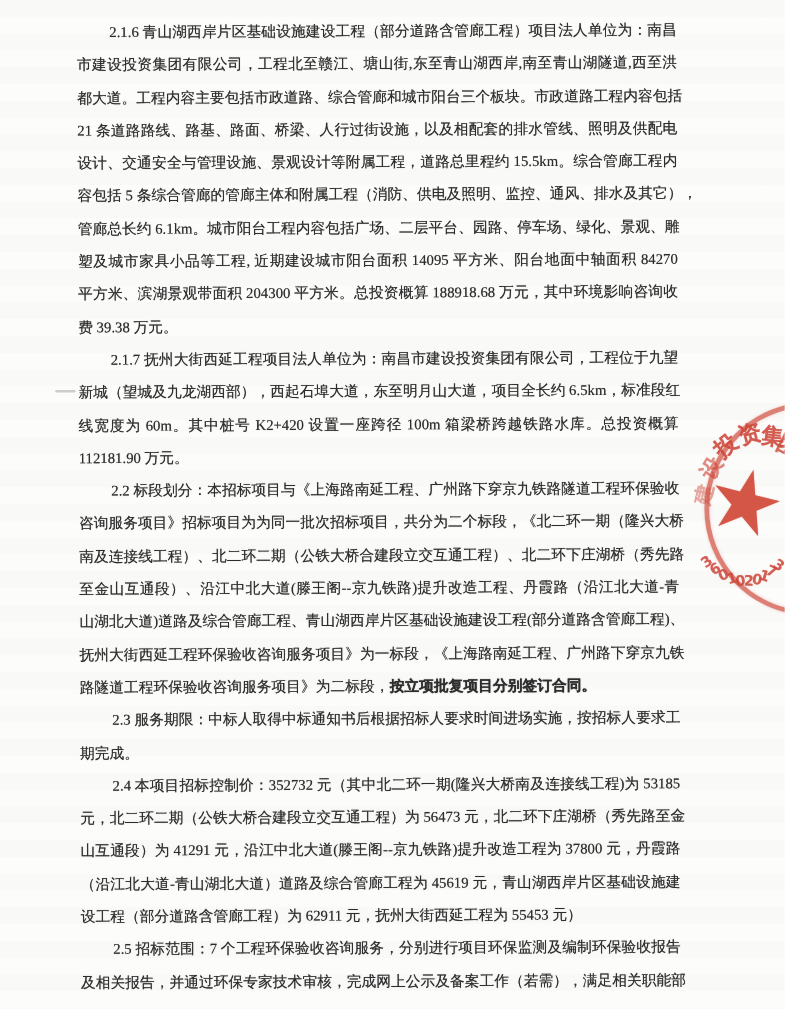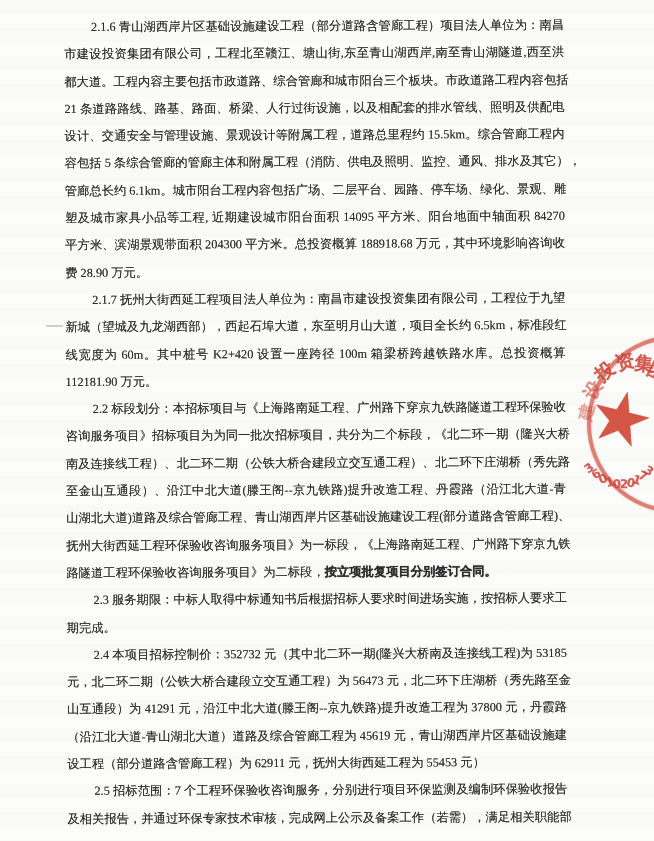--- a/index.html
+++ b/index.html
@@ -69,21 +69,21 @@
   <div class="text-block" id="text-block">
       <div class="line indent just"><span>2.1.6 青山湖西岸片区基础设施建设工程（部分道路含管廊工程）项目法人单位为：南昌</span></div>
       <div class="line just"><span>市建设投资集团有限公司，工程北至赣江、塘山街,东至青山湖西岸,南至青山湖隧道,西至洪</span></div>
       <div class="line just"><span>都大道。工程内容主要包括市政道路、综合管廊和城市阳台三个板块。市政道路工程内容包括</span></div>
       <div class="line just"><span>21 条道路路线、路基、路面、桥梁、人行过街设施，以及相配套的排水管线、照明及供配电</span></div>
       <div class="line just"><span>设计、交通安全与管理设施、景观设计等附属工程，道路总里程约 15.5km。综合管廊工程内</span></div>
       <div class="line just"><span>容包括 5 条综合管廊的管廊主体和附属工程（消防、供电及照明、监控、通风、排水及其它），</span></div>
       <div class="line just"><span>管廊总长约 6.1km。城市阳台工程内容包括广场、二层平台、园路、停车场、绿化、景观、雕</span></div>
       <div class="line just"><span>塑及城市家具小品等工程, 近期建设城市阳台面积 14095 平方米、阳台地面中轴面积 84270</span></div>
       <div class="line just"><span>平方米、滨湖景观带面积 204300 平方米。总投资概算 188918.68 万元，其中环境影响咨询收</span></div>
-      <div class="line"><span>费 28.90 万元。</span></div>
+      <div class="line"><span>费 39.38 万元。</span></div>
       <div class="line indent just"><span>2.1.7 抚州大街西延工程项目法人单位为：南昌市建设投资集团有限公司，工程位于九望</span></div>
       <div class="line just"><span>新城（望城及九龙湖西部），西起石埠大道，东至明月山大道，项目全长约 6.5km，标准段红</span></div>
       <div class="line just"><span>线宽度为 60m。其中桩号 K2+420 设置一座跨径 100m 箱梁桥跨越铁路水库。总投资概算</span></div>
       <div class="line"><span>112181.90 万元。</span></div>
       <div class="line indent just"><span>2.2 标段划分：本招标项目与《上海路南延工程、广州路下穿京九铁路隧道工程环保验收</span></div>
       <div class="line just"><span>咨询服务项目》招标项目为为同一批次招标项目，共分为二个标段，《北二环一期（隆兴大桥</span></div>
       <div class="line just"><span>南及连接线工程）、北二环二期（公铁大桥合建段立交互通工程）、北二环下庄湖桥（秀先路</span></div>
       <div class="line just"><span>至金山互通段）、沿江中北大道(滕王阁--京九铁路)提升改造工程、丹霞路（沿江北大道-青</span></div>
       <div class="line just"><span>山湖北大道)道路及综合管廊工程、青山湖西岸片区基础设施建设工程(部分道路含管廊工程)、</span></div>
       <div class="line just"><span>抚州大街西延工程环保验收咨询服务项目》为一标段，《上海路南延工程、广州路下穿京九铁</span></div>

